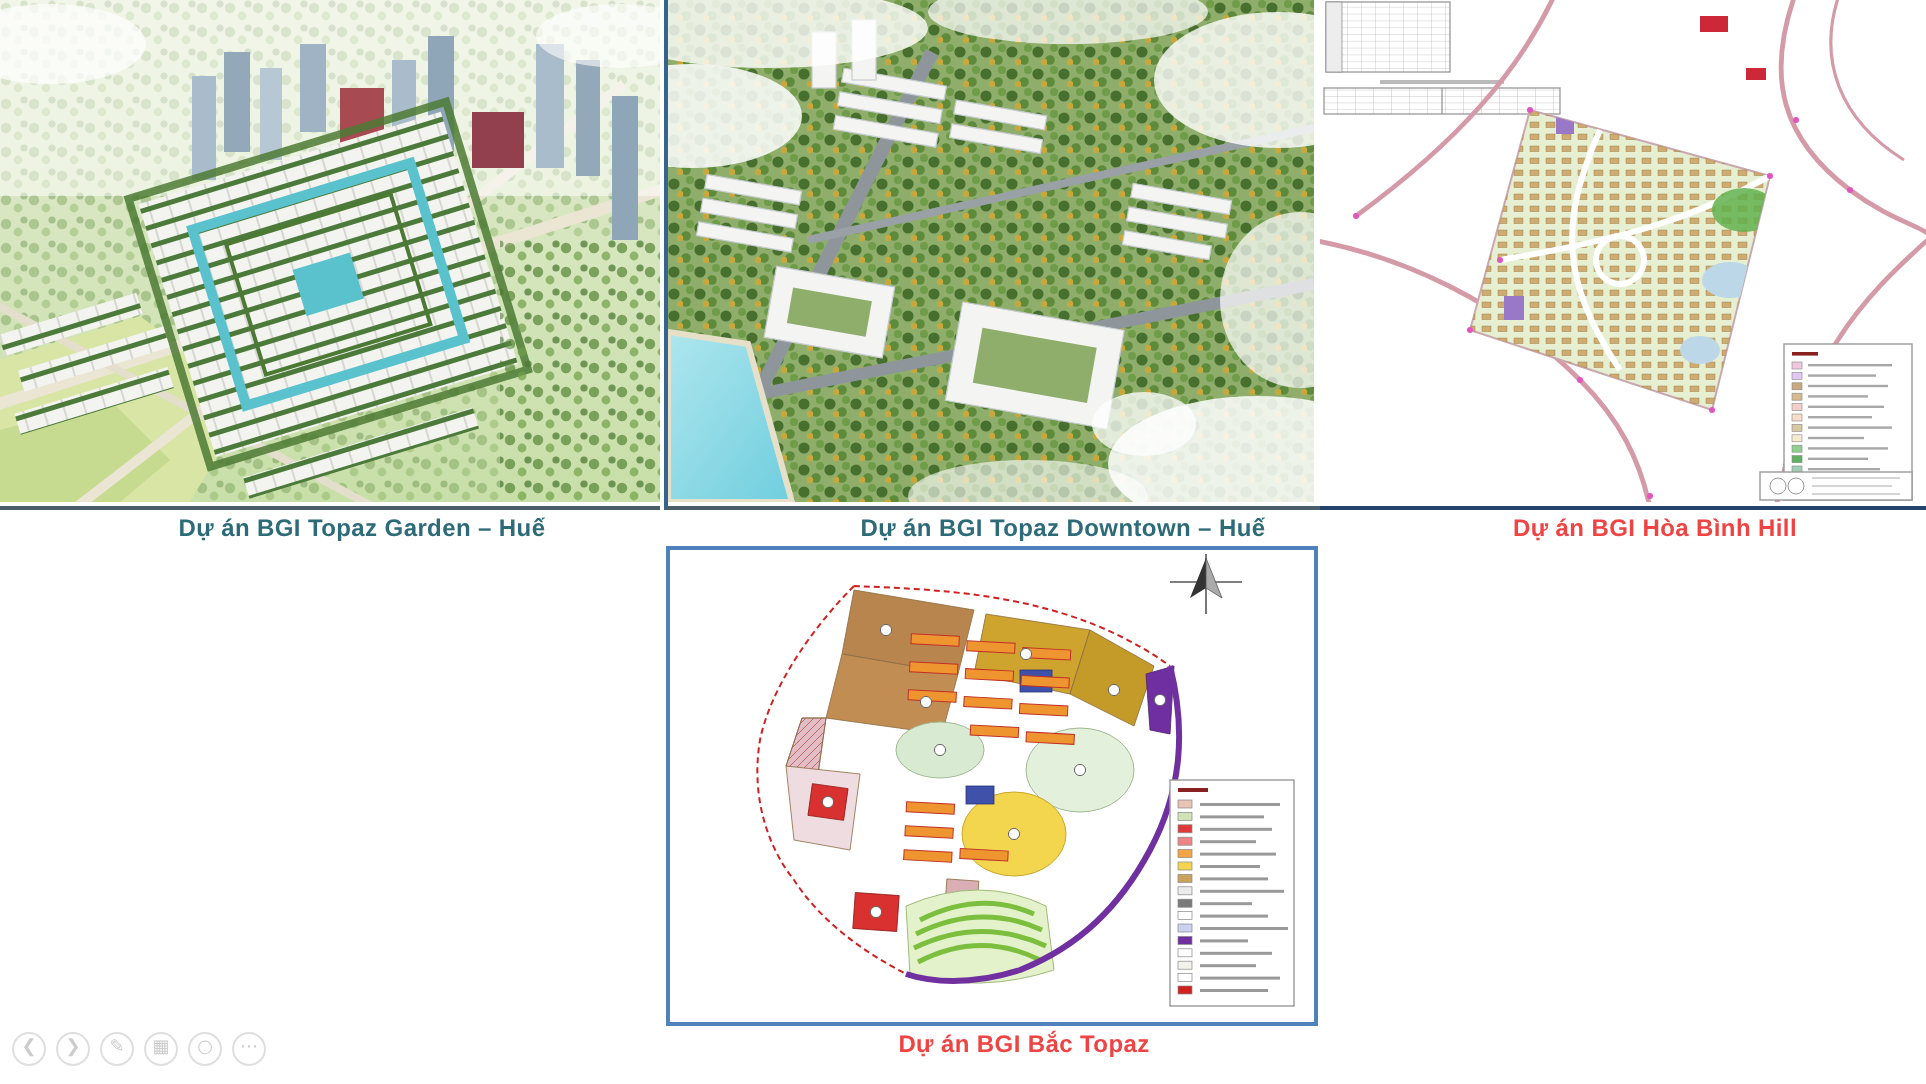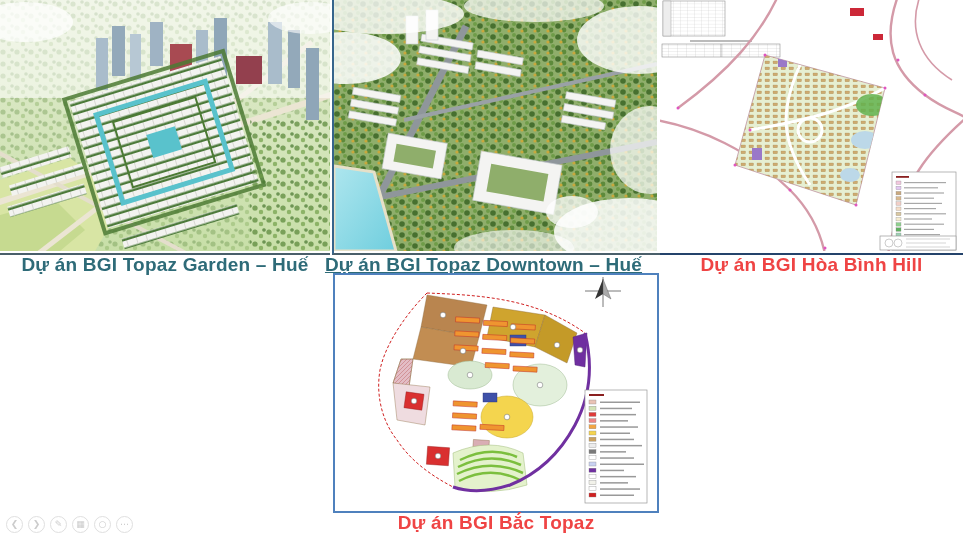--- a/index.html
+++ b/index.html
@@ -4,26 +4,26 @@
 <style>
   html,body{margin:0;padding:0;background:#ffffff;}
   .slide{position:relative;width:963px;height:542px;background:#ffffff;overflow:hidden;
          font-family:"Liberation Sans",sans-serif;}
   figure{margin:0;position:absolute;overflow:hidden;background:#fff;}
   #fig1{left:0;top:0;width:330px;height:253px;border-bottom:2px solid #4a5f6a;}
   #fig2{left:332px;top:0;width:326px;height:253px;border-left:2px solid #36648c;
         border-right:1px solid #9fb4ba;border-bottom:2px solid #4a5f6a;}
   #fig3{left:660px;top:0;width:303px;height:253px;border-bottom:2px solid #24436b;}
   #fig4{left:333px;top:273px;width:322px;height:236px;border:2px solid #4f81bd;}
-  .caption{position:absolute;text-align:center;font-size:19px;font-weight:600;
-           letter-spacing:.2px;line-height:17px;}
+  .caption{position:absolute;text-align:center;font-size:12px;font-weight:600;
+           letter-spacing:.2px;line-height:17px;margin-left:16px;}
   .cap-teal{color:#2e6b78}
   .cap-slate{color:#ef4444}
   #cap1{left:0;top:256px;width:330px;}
-  #cap2{left:320px;top:256px;width:327px;text-decoration:underline;}
+  #cap2{left:352px;top:256px;width:327px;}
   #cap3{left:660px;top:256px;width:303px;}
   #cap4{left:333px;top:514px;width:326px;}
   .presenter-toolbar{position:absolute;left:6px;top:516px;display:flex;gap:5px;}
   .tbtn{width:17px;height:17px;border:1px solid #dfdfdf;border-radius:50%;color:#cccccc;
         font-size:9px;line-height:15px;text-align:center;background:#ffffff;padding:0;
         font-family:"DejaVu Sans",sans-serif;cursor:pointer;}
   svg{display:block;}
 </style>
 </head>
 <body>

